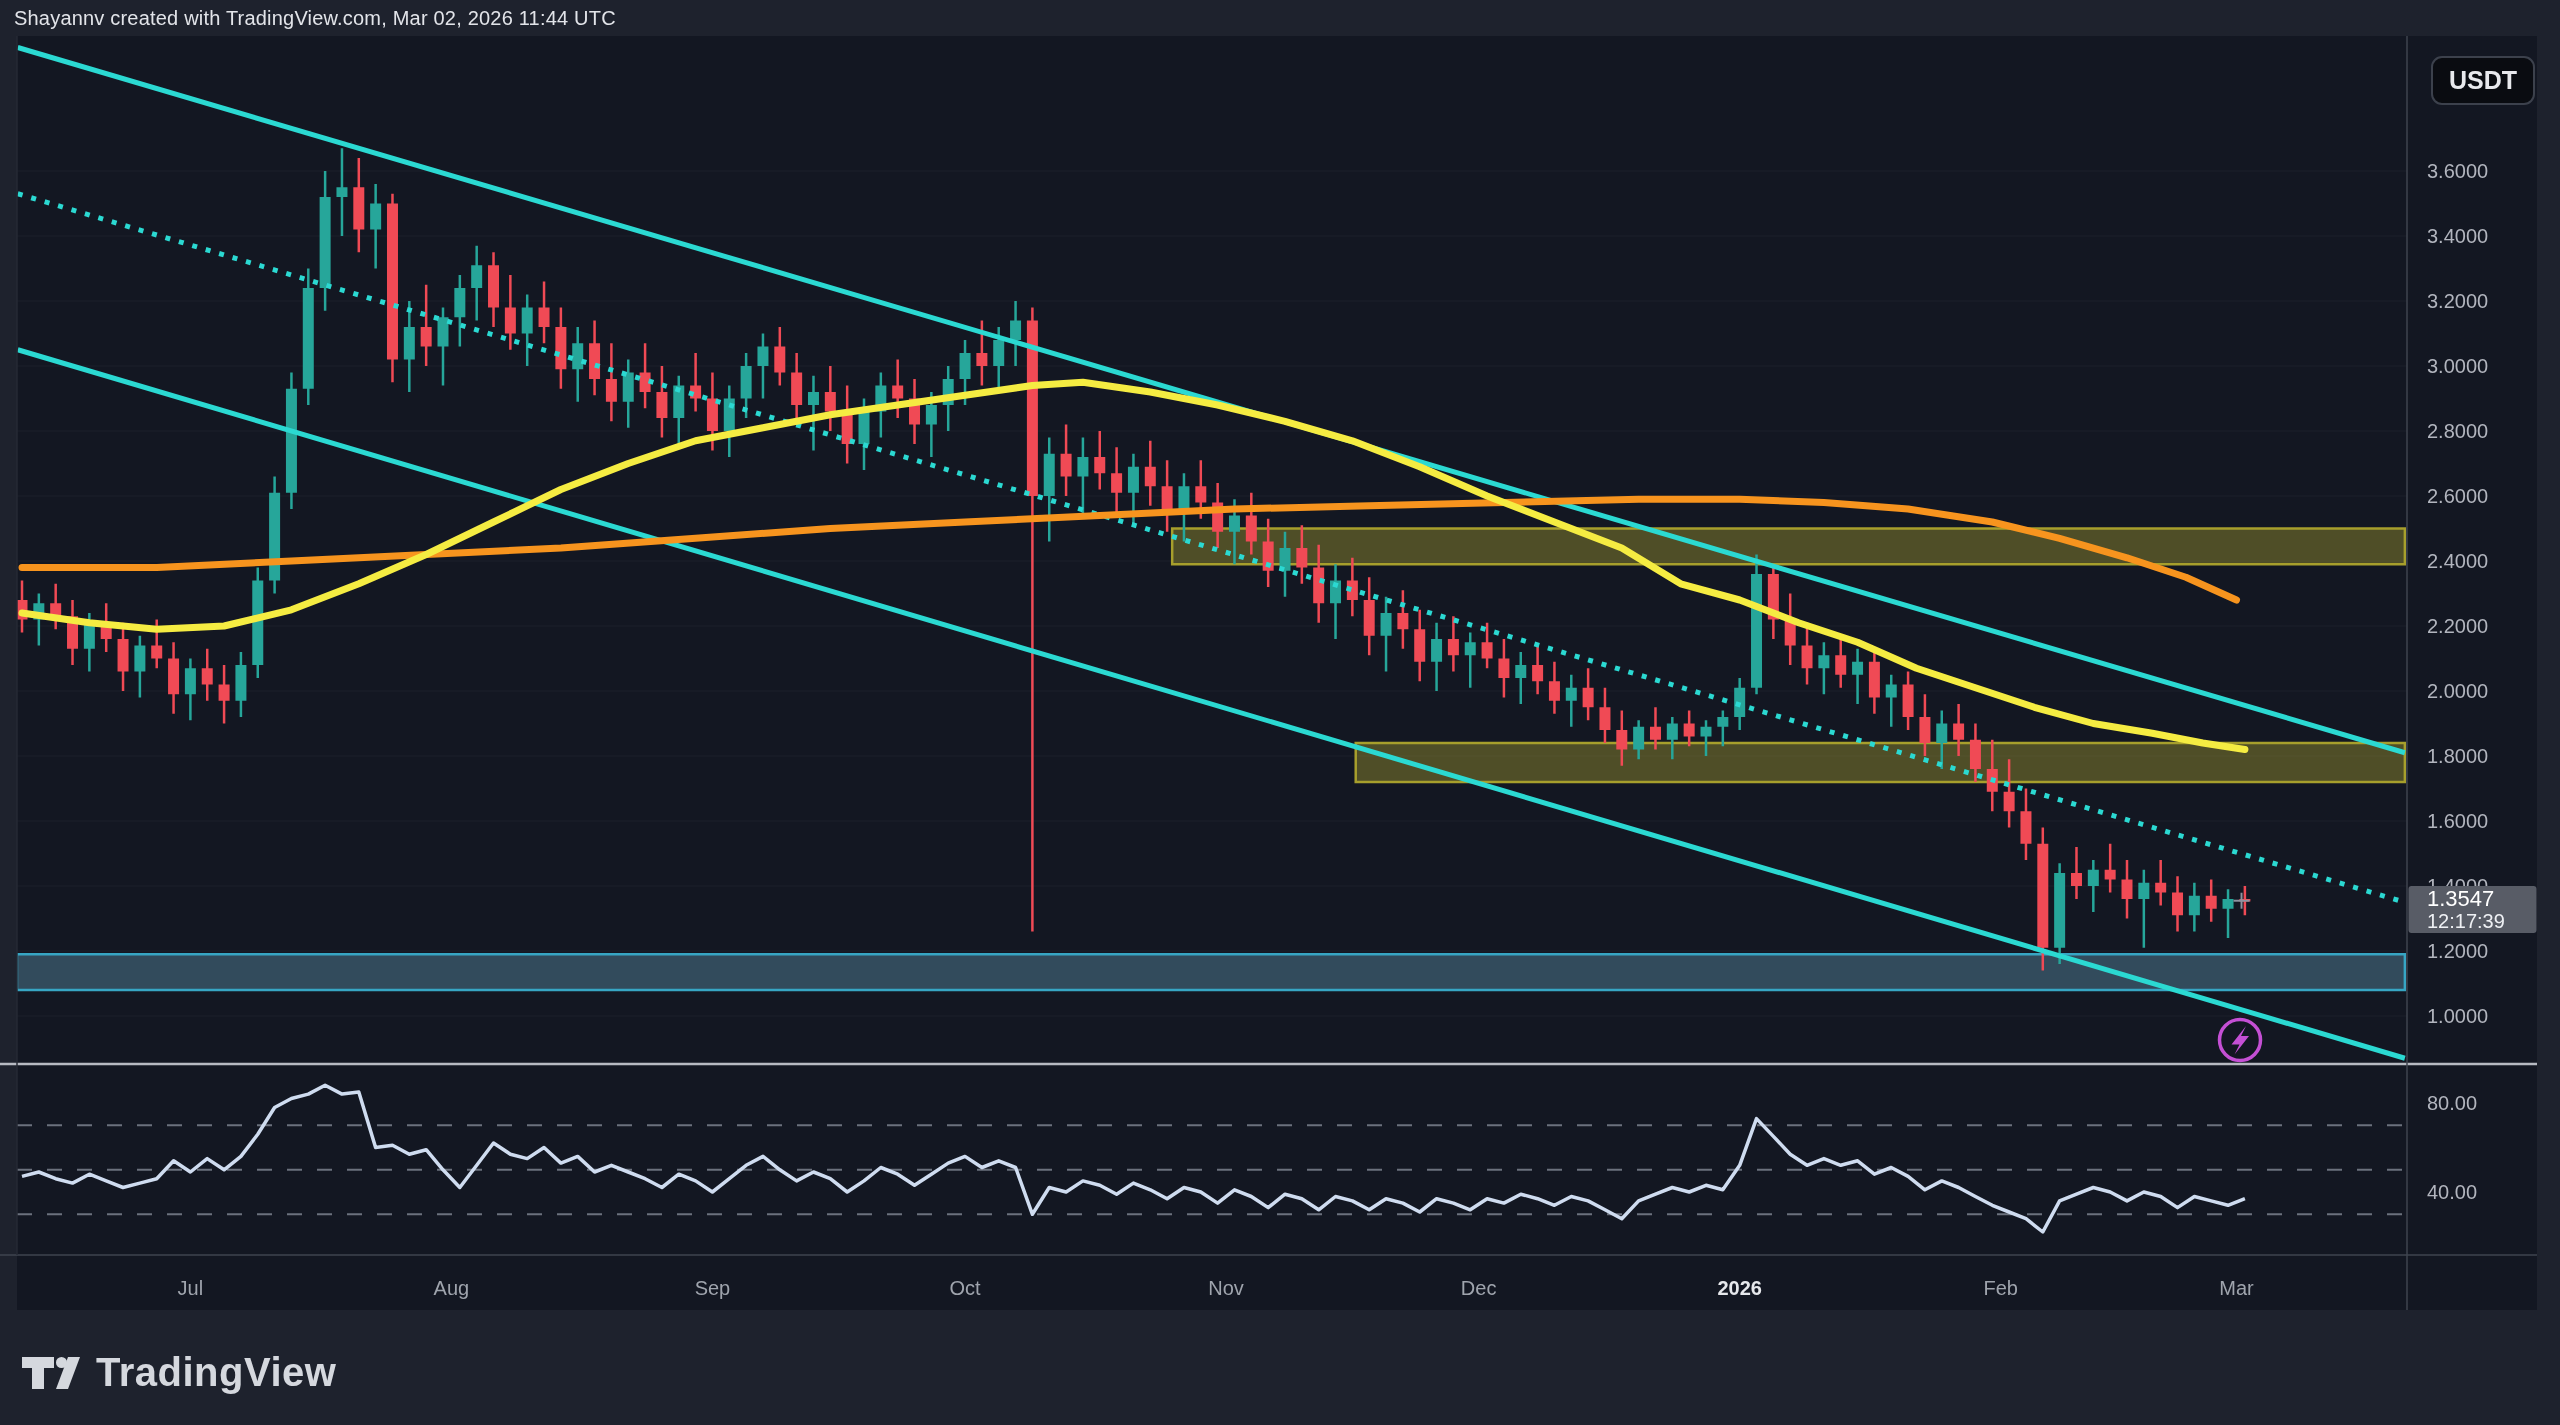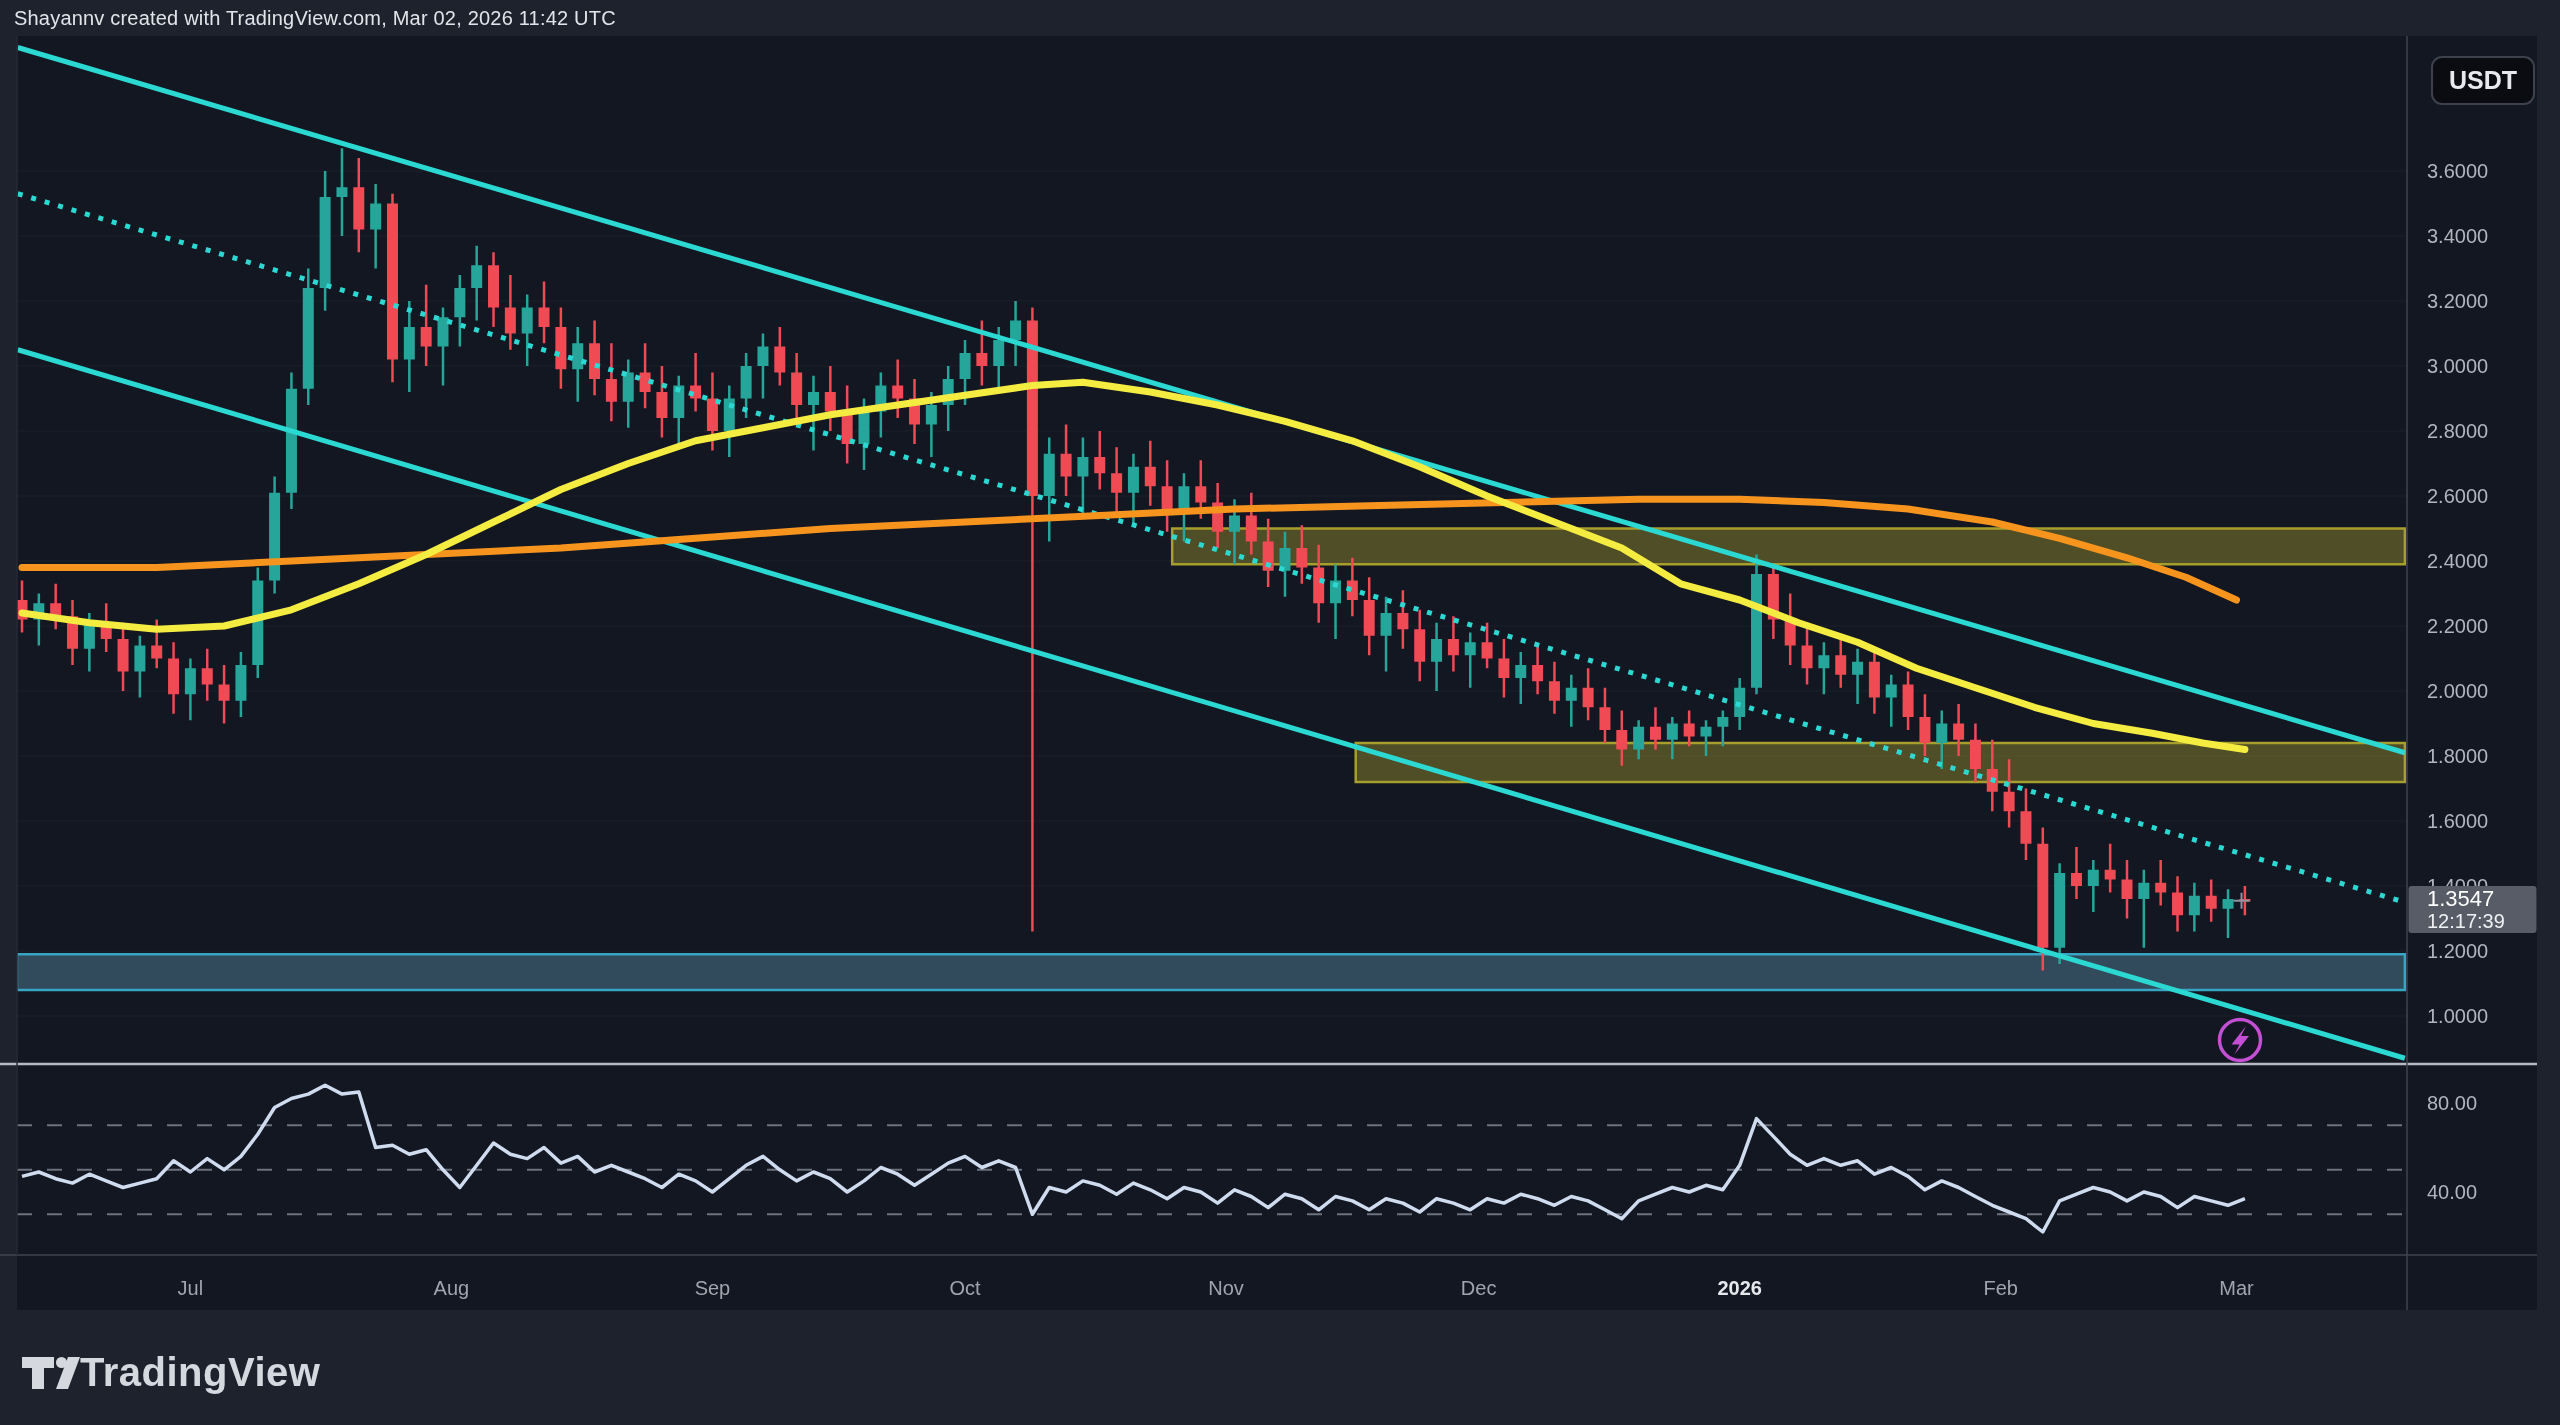--- a/index.html
+++ b/index.html
@@ -4,30 +4,30 @@
 <style>
   html,body{margin:0;padding:0;background:#14161c;}
   .screen{position:relative;width:2560px;height:1425px;background:#1e222d;overflow:hidden;
           font-family:"Liberation Sans",sans-serif;}
   .hdr{position:absolute;left:0;top:0;width:2560px;height:36px;background:#1e222d;z-index:6;
        display:flex;align-items:center;padding-left:14px;box-sizing:border-box;}
   .hdr span{color:#e2e4e9;font-size:20px;letter-spacing:.2px;}
   svg#chart-svg{position:absolute;left:0;top:0;z-index:1;}
   svg text{font-family:"Liberation Sans",sans-serif;}
   .ftr{position:absolute;left:0;top:1320px;width:2144px;height:105px;background:#1e222d;z-index:6;
-       display:flex;align-items:center;padding-left:22px;box-sizing:border-box;}
+       display:flex;align-items:center;padding-left:22px;box-sizing:border-box;gap:16px;}
   .ftr .logotext{color:#d5d8de;font-size:40px;font-weight:bold;letter-spacing:.5px;}
 </style>
 </head>
 <body>
 
 <div class="screen">
 
   <div class="hdr">
-    <span>Shayannv created with TradingView.com, Mar 02, 2026 11:42 UTC</span>
+    <span>Shayannv created with TradingView.com, Mar 02, 2026 11:44 UTC</span>
   </div>
 
   <svg id="chart-svg" width="2560" height="1425" viewBox="0 0 2560 1425">
     <defs>
       <clipPath id="clip-main">
           <rect x="17" y="36" width="2390" height="1026"></rect>
         </clipPath>
       <clipPath id="clip-rsi">
           <rect x="17" y="1066" width="2390" height="188"></rect>
         </clipPath>

